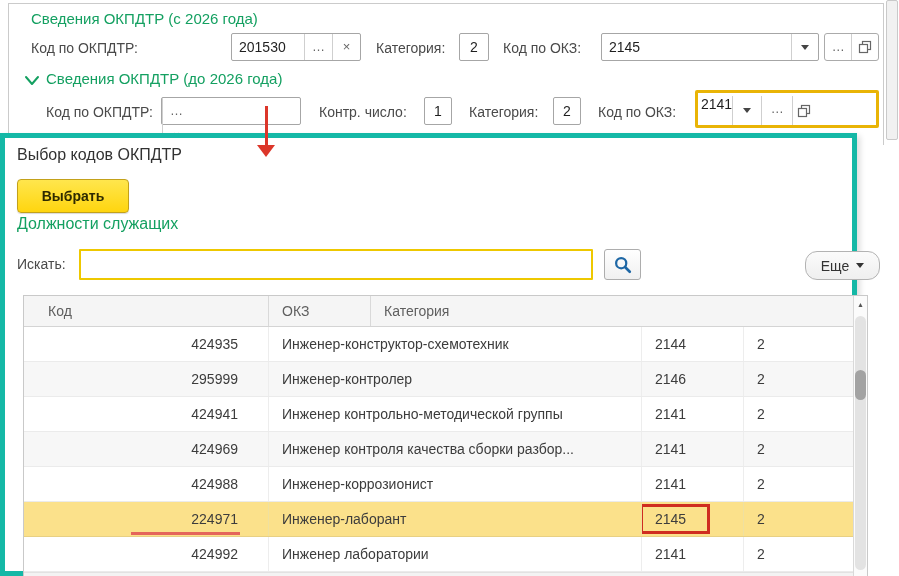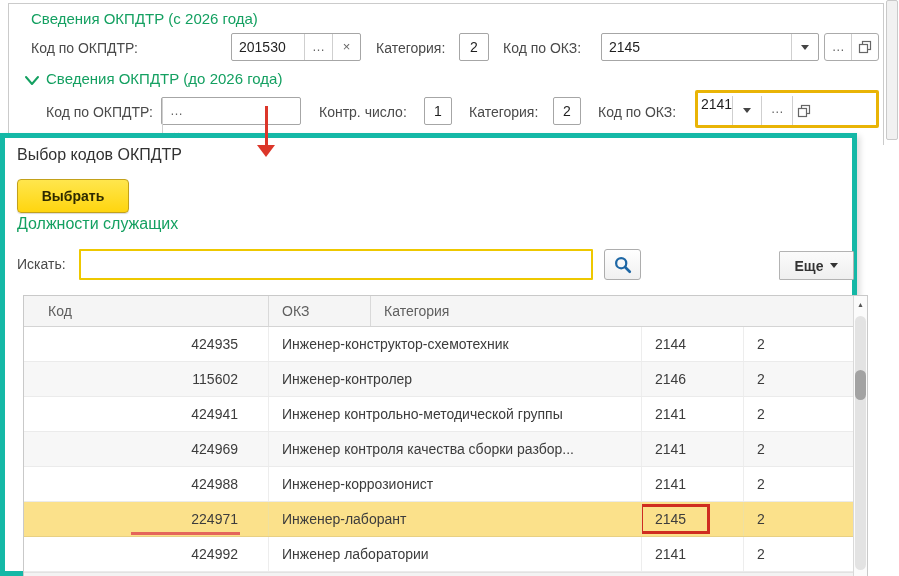--- a/index.html
+++ b/index.html
@@ -40,23 +40,23 @@
   .dlg-title{left:12px;top:8px;font-size:16px;color:#323232;}
   .select-btn{left:12px;top:41px;width:110px;height:32px;border:1px solid #c3a11a;border-radius:4px;
     background:linear-gradient(#ffe64d,#ffd50f);font-weight:bold;font-size:14px;color:#2e2a00;
     display:flex;align-items:center;justify-content:center;cursor:pointer;box-shadow:0 1px 1px rgba(0,0,0,.15);}
   .grp-title{left:12px;top:77px;font-size:16px;color:#14a061;}
   .search-label{left:12px;top:118px;font-size:14px;color:#4a4a4a;}
   .search-input{left:74px;top:111px;width:514px;height:31px;border:2px solid #eec800;border-radius:1px;
     box-sizing:border-box;font-size:14px;padding:0 6px;outline:none;font-family:"Liberation Sans",sans-serif;}
   .search-btn{left:599px;top:111px;width:37px;height:31px;border:1px solid #adadad;border-radius:3px;
     background:linear-gradient(#fff,#f0f0f0);display:flex;align-items:center;justify-content:center;cursor:pointer;box-sizing:border-box;}
-  .more-btn{left:774px;top:113px;width:75px;height:29px;border:1px solid #b3b3b3;border-radius:1px;
+  .more-btn{left:800px;top:113px;width:75px;height:29px;border:1px solid #b3b3b3;border-radius:12px;
     background:linear-gradient(#fbfbfb,#efefef);display:flex;align-items:center;justify-content:center;
-    gap:7px;font-size:14px;color:#333;cursor:pointer;box-sizing:border-box;font-weight:bold;}
+    gap:7px;font-size:14px;color:#333;cursor:pointer;box-sizing:border-box;}
   .more-caret{width:0;height:0;border-left:4px solid transparent;border-right:4px solid transparent;border-top:5px solid #333;}
   
   .table-wrap{left:18px;top:157px;width:845px;height:283px;border:1px solid #c9c9c9;box-sizing:border-box;background:#fff;}
   .thead{display:flex;height:31px;background:#f5f5f5;border-bottom:1px solid #d4d4d4;box-sizing:border-box;}
   .th{line-height:30px;font-size:14px;color:#5f5f5f;border-right:1px solid #d9d9d9;
     box-sizing:border-box;padding-left:13px;white-space:nowrap;overflow:hidden;}
   .th.c-code{padding-left:24px;}
   .c-code{width:245px;} .c-name{width:373px;} .c-okz{width:102px;} .c-cat{width:109px;border-right:none!important;}
   .tbody{position:absolute;left:0;top:31px;width:829px;}
   .trow{display:flex;height:35px;border-bottom:1px solid #ebebeb;box-sizing:border-box;background:#fff;cursor:pointer;}
@@ -181,21 +181,21 @@
         <div class="th c-cat">Категория</div>
       </div>
     <div class="tbody">
         <div class="trow">
           <div class="td c-code td-code"><span>424935</span></div>
           <div class="td c-name"><span>Инженер-конструктор-схемотехник</span></div>
           <div class="td c-okz"><span>2144</span></div>
           <div class="td c-cat"><span>2</span></div>
         </div>
         <div class="trow alt">
-          <div class="td c-code td-code"><span>115602</span></div>
+          <div class="td c-code td-code"><span>295999</span></div>
           <div class="td c-name"><span>Инженер-контролер</span></div>
           <div class="td c-okz"><span>2146</span></div>
           <div class="td c-cat"><span>2</span></div>
         </div>
         <div class="trow">
           <div class="td c-code td-code"><span>424941</span></div>
           <div class="td c-name"><span>Инженер контрольно-методической группы</span></div>
           <div class="td c-okz"><span>2141</span></div>
           <div class="td c-cat"><span>2</span></div>
         </div>

